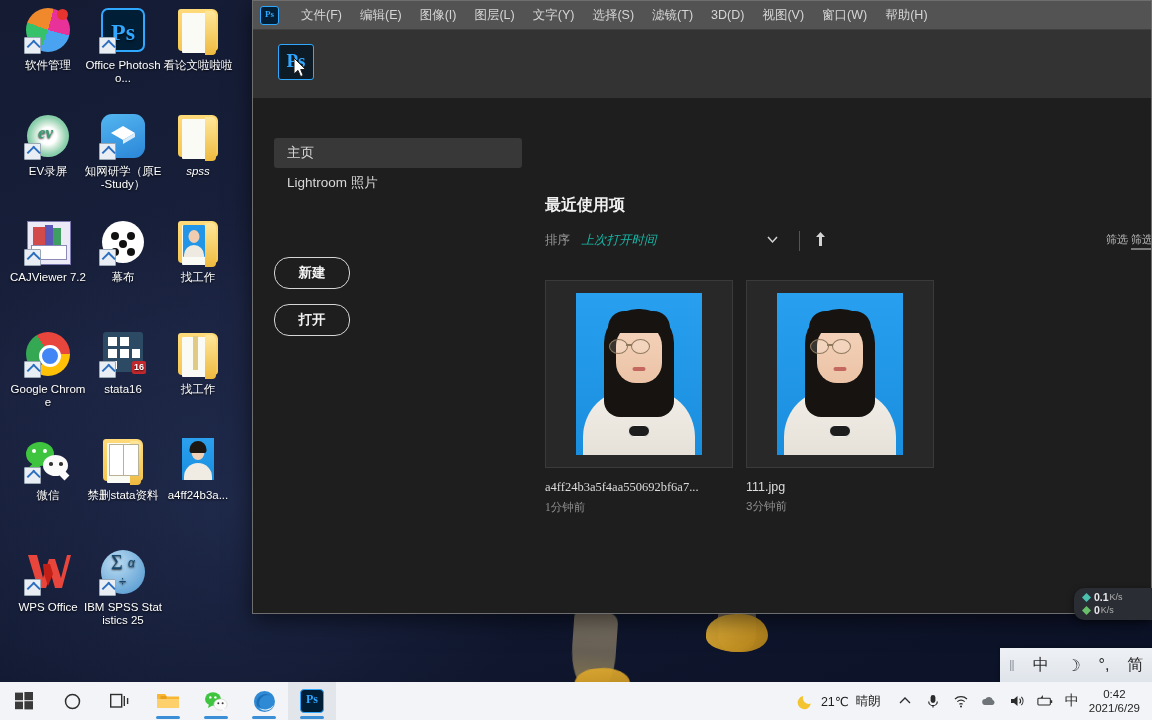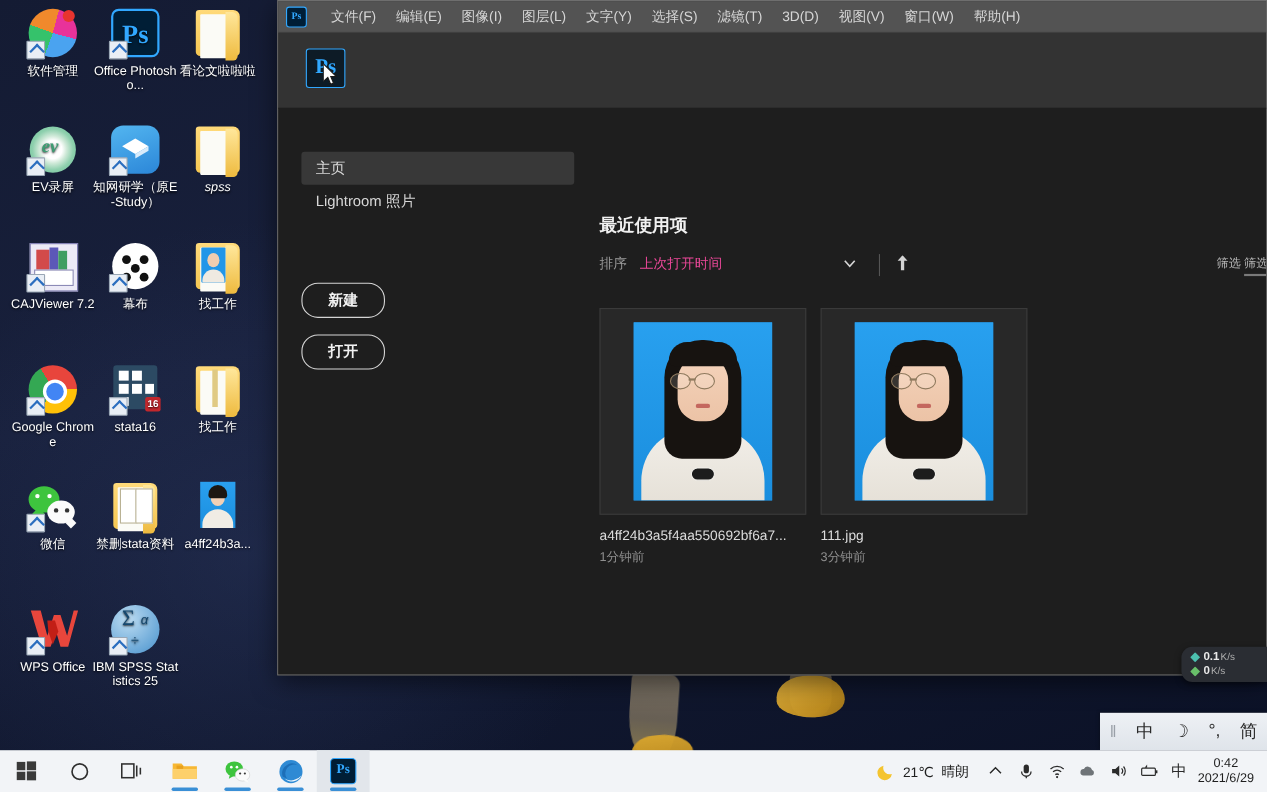--- a/index.html
+++ b/index.html
@@ -90,21 +90,21 @@
   .rail-item.active{background:#383838;}
   .rail-btn{width:74px;height:30px;border:1px solid #d5d5d5;border-radius:15px;color:#f2f2f2;
     font-size:13.5px;text-align:center;line-height:29px;margin-top:15px;background:transparent;font-weight:bold;}
 
   
   #home-main{position:absolute;left:288px;top:0;right:0;bottom:0;}
   #welcome{position:absolute;right:84px;top:30px;color:#e9e9e9;font-size:26px;font-weight:300;white-space:nowrap;}
   #recent-title{position:absolute;left:4px;top:97px;color:#f0f0f0;font-size:16px;font-weight:bold;}
   #sortbar{position:absolute;left:4px;top:134px;right:0;height:22px;color:#c9c9c9;font-size:12.5px;}
   #sortbar .k{color:#9a9a9a;margin-right:8px;}
-  #sortbar .v{color:#ec4899;}
+  #sortbar .v{color:#14b8a6;font-style:italic;}
   .chev{position:absolute;left:222px;top:2px;width:11px;height:11px;}
   .vdiv{position:absolute;left:254px;top:-1px;width:1px;height:20px;background:#555;}
   .arrowup{position:absolute;left:270px;top:0px;width:11px;height:14px;}
   #filters{position:absolute;right:-2px;top:134px;color:#bdbdbd;font-size:11px;white-space:nowrap;}
   #filters .fu{border-bottom:2px solid #7a7a7a;padding-bottom:3px;}
 
   
   .card{position:absolute;top:182px;width:188px;}
   .thumb{width:188px;height:188px;background:#282828;border:1px solid #3a3a3a;box-sizing:border-box;
     display:flex;align-items:center;justify-content:center;}
@@ -394,21 +394,21 @@
         <svg class="arrowup" viewBox="0 0 11 14">
           <polygon points="5.5,0 10,5 7,5 7,14 4,14 4,5 1,5" fill="#d4d4d4"></polygon>
         </svg>
       </div>
 
       <div id="filters">
         <span>筛选</span>
         <span class="fu">筛选</span>
       </div>
 
-      <div class="card" style="left:4px;">
+      <div class="card" style="left:4px;font-family:Liberation Serif, serif;">
         <div class="thumb">
           <div class="idphoto">
             <div class="ip-bg"></div>
             <div class="ip-shoulder"></div>
             <div class="ip-neck"></div>
             <div class="ip-hair"></div>
             <div class="ip-face"></div>
             <div class="ip-fringe"></div>
             <div class="ip-glass l"></div>
             <div class="ip-glass r"></div>

